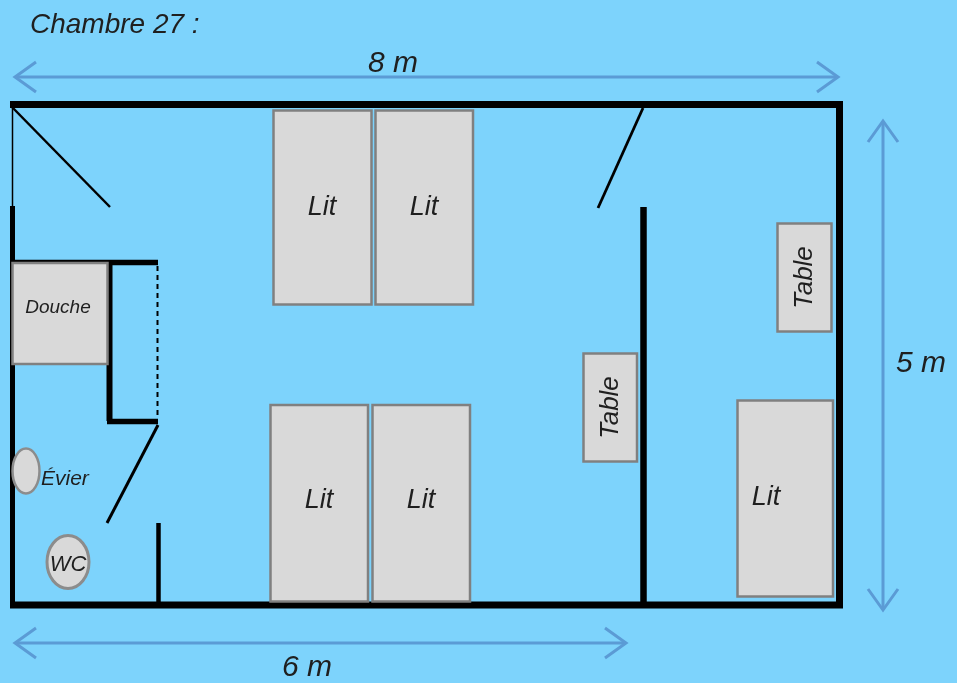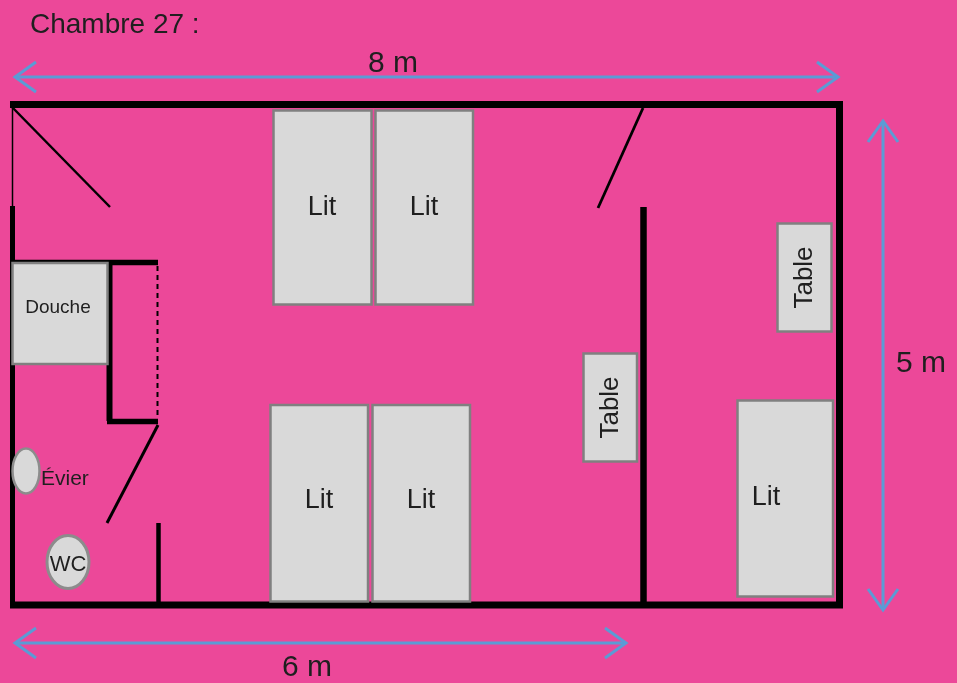--- a/index.html
+++ b/index.html
@@ -4,22 +4,23 @@
 <style>
   html, body {
     margin: 0;
     padding: 0;
     background: #ffffff;
   }
   .stage {
     position: relative;
     width: 957px;
     height: 683px;
-    background: #ec4899;
+    background: #7dd3fc;
     overflow: hidden;
+    font-style: italic;
   }
   svg text {
     font-family: "Liberation Sans", sans-serif;
     fill: #1f1f1f;
   }
   .wall        { stroke: #000000; fill: none; }
   .door        { stroke: #000000; fill: none; }
   .dashed      { stroke: #000000; fill: none; stroke-dasharray: 5 4; }
   .furniture   { fill: #d9d9d9; stroke: #808080; stroke-width: 2.5; }
   .fixture     { fill: #d9d9d9; stroke: #8c8c8c; }

